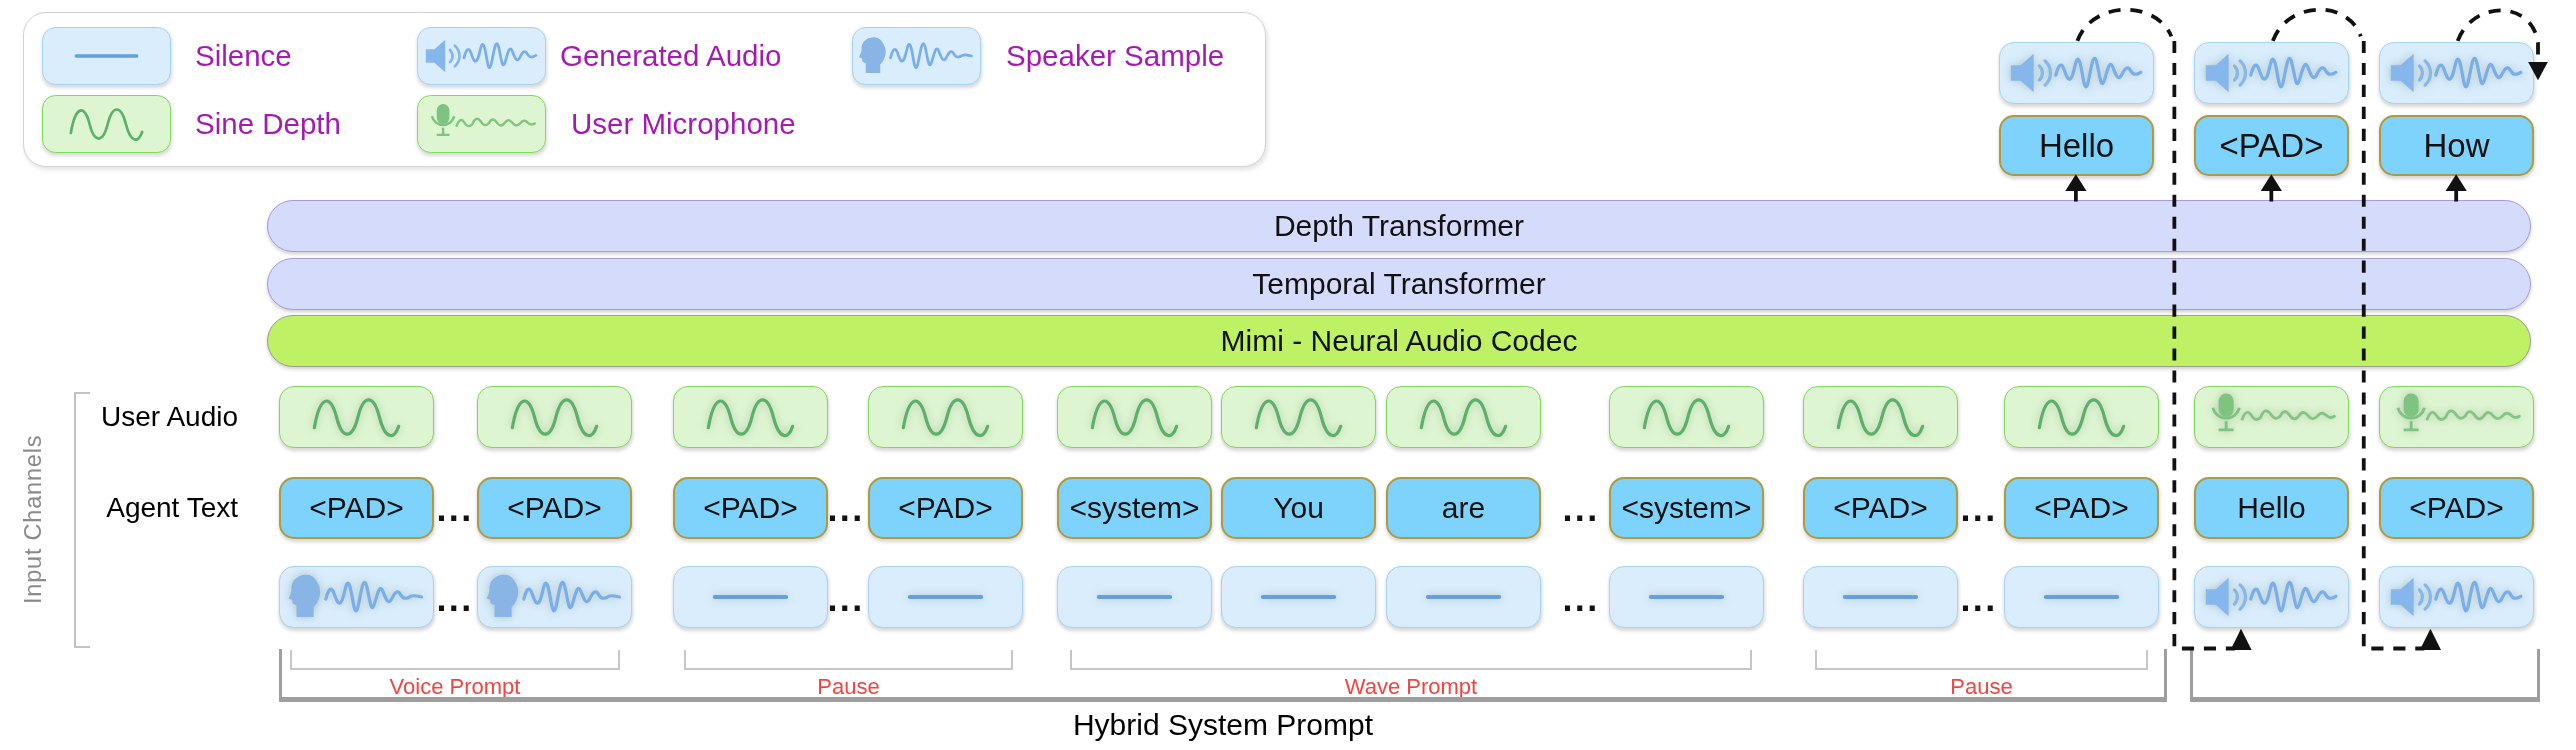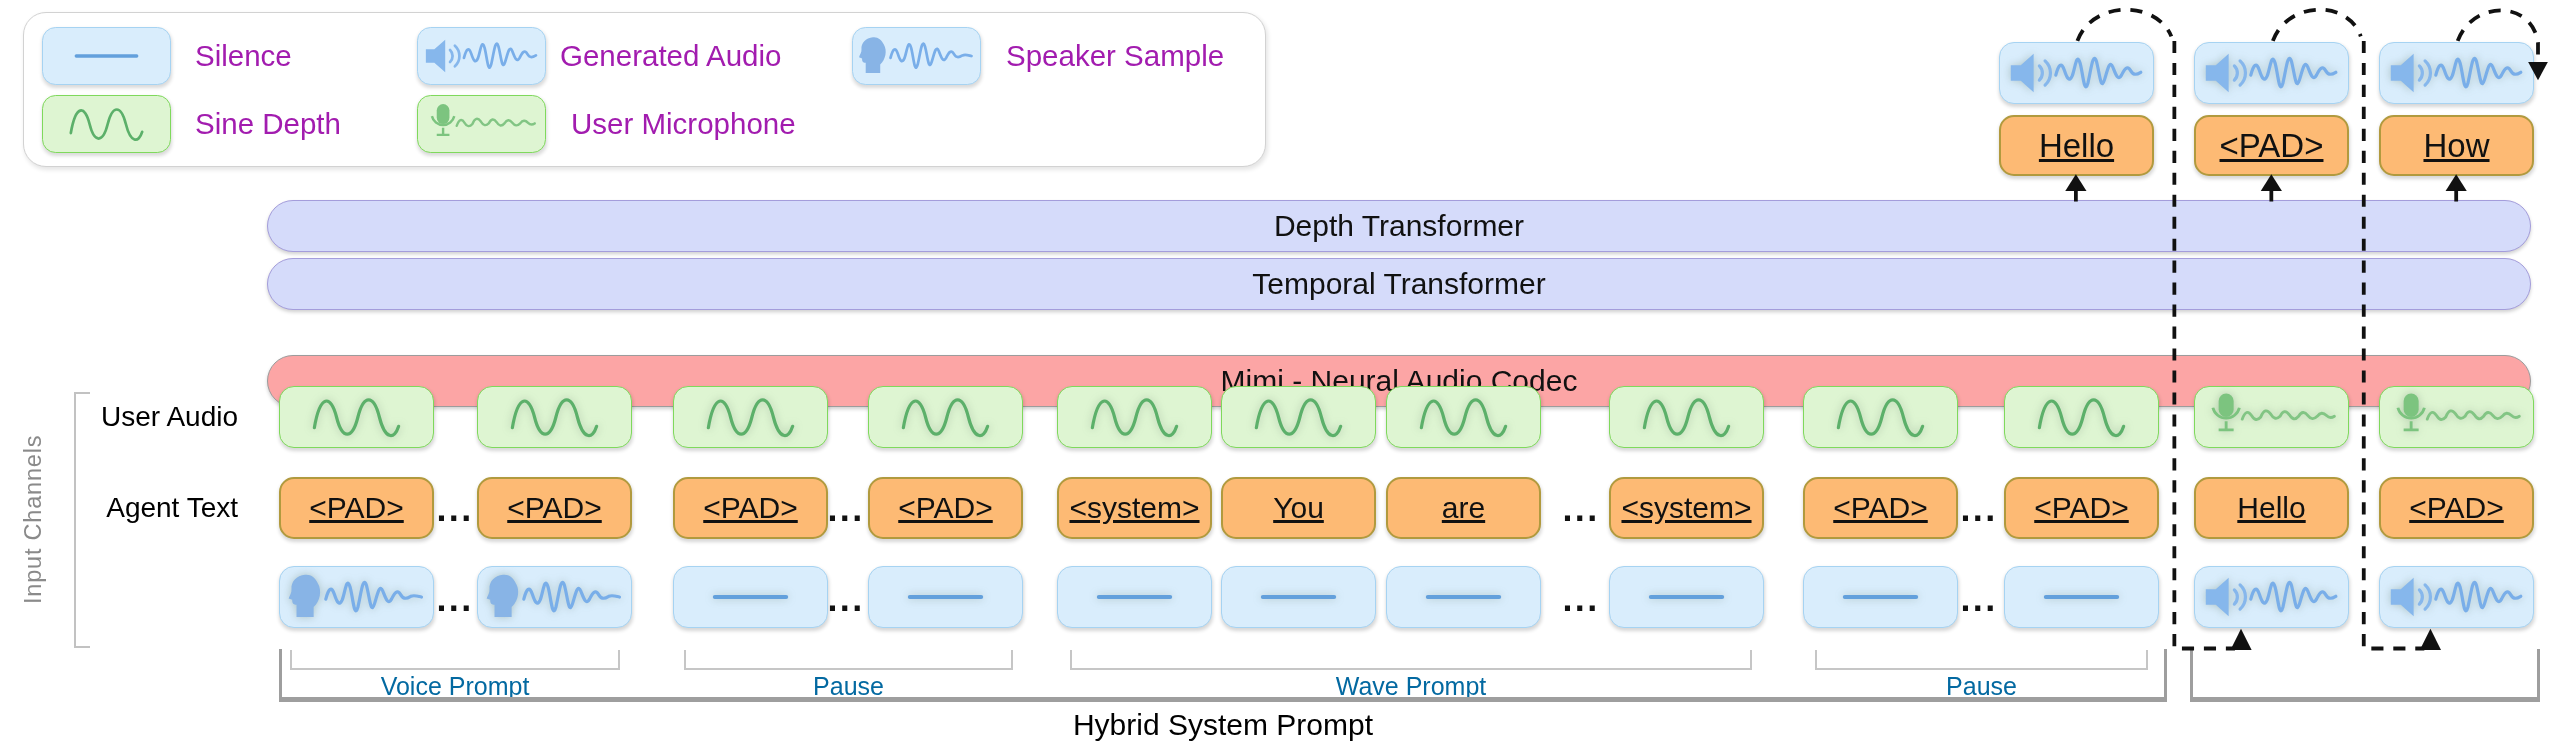--- a/index.html
+++ b/index.html
@@ -7,29 +7,29 @@
           font-family:"Liberation Sans", sans-serif;color:#111;}
   
   .legend-panel{position:absolute;left:23px;top:12px;width:1241px;height:153px;
     border:1.5px solid #d2d2d2;border-radius:23px;background:#fff;
     box-shadow:1.5px 2.3px 4.5px rgba(0,0,0,.10);}
   .chip{position:absolute;width:129px;height:58px;border-radius:13.6px;box-sizing:border-box;
     box-shadow:0.8px 2.3px 3.8px rgba(0,0,0,.15);}
   .chip svg,.cell svg{width:100%;height:100%;display:block;}
   .blue-box{background:#d9edfc;border:1.9px solid #a6d3f2;}
   .green-box{background:#def5d2;border:1.9px solid #7fd95c;}
-  .yellow-box{background:#fdba74;border:2.3px solid #b19a3e;text-decoration:underline;}
+  .yellow-box{background:#7dd3fc;border:2.3px solid #b19a3e;}
   .lg-label{position:absolute;height:58px;display:flex;align-items:center;
     font-size:29.5px;color:#a21caf;white-space:nowrap;}
   
   .bar{position:absolute;left:267px;width:2264px;height:52px;border-radius:26px;
     box-sizing:border-box;display:flex;align-items:center;justify-content:center;
     font-size:30px;box-shadow:0 2.3px 3.8px rgba(0,0,0,.18);}
   .bar-lav{background:#d5dbfa;border:1.9px solid #a49ddb;}
-  .bar-gray{background:#fca5a5;border:1.9px solid #9c9c9c;margin-top:40px;}
+  .bar-gray{background:#bef264;border:1.9px solid #9c9c9c;}
   
   .cell{position:absolute;width:155px;height:62px;border-radius:15px;box-sizing:border-box;
     box-shadow:0.8px 2.3px 3.8px rgba(0,0,0,.16);}
   .cell svg{filter:drop-shadow(0 0 4.5px rgba(90,115,95,.35));}
   .r-ua{top:386px;}
   .r-tx{top:477px;display:flex;align-items:center;justify-content:center;font-size:30px;}
   .r-aa{top:566px;}
   .out-audio{top:42px;}
   .out-token{top:115px;height:61px;display:flex;align-items:center;justify-content:center;font-size:33px;}
   .dots{position:absolute;width:50px;text-align:center;font-size:36px;font-weight:700;
@@ -40,21 +40,21 @@
   .vert-label{position:absolute;left:10.6px;top:394px;height:250px;width:44px;
     display:flex;align-items:center;justify-content:center;
     writing-mode:vertical-rl;transform:rotate(180deg);
     font-size:23.5px;color:#8a8a8a;letter-spacing:0.8px;}
   .side-bracket{position:absolute;left:74px;top:392px;width:13.6px;height:252px;
     border-left:2.3px solid #c2c2c2;border-top:2.3px solid #c2c2c2;border-bottom:2.3px solid #c2c2c2;}
   
   .sbracket{position:absolute;top:650px;height:19.7px;box-sizing:border-box;
     border-left:2.3px solid #c6c6c6;border-right:2.3px solid #c6c6c6;border-bottom:2.3px solid #c6c6c6;}
   .glabel{position:absolute;top:673px;height:27px;display:flex;align-items:center;
-    justify-content:center;font-size:25px;color:#0369a1;}
+    justify-content:center;font-size:22px;color:#ef4444;}
   .bbracket{position:absolute;top:649px;height:53px;box-sizing:border-box;
     border-left:3.8px solid #9e9e9e;border-right:3.8px solid #9e9e9e;border-bottom:5.3px solid #9e9e9e;}
   .blabel{position:absolute;top:706px;height:38px;display:flex;align-items:center;
     justify-content:center;font-size:30px;color:#000;}
   
   .overlay{position:absolute;left:0;top:0;width:2576px;height:750px;pointer-events:none;}
   .hidden-defs{position:absolute;width:0;height:0;overflow:hidden;}
 </style>
 </head>
 <body>

